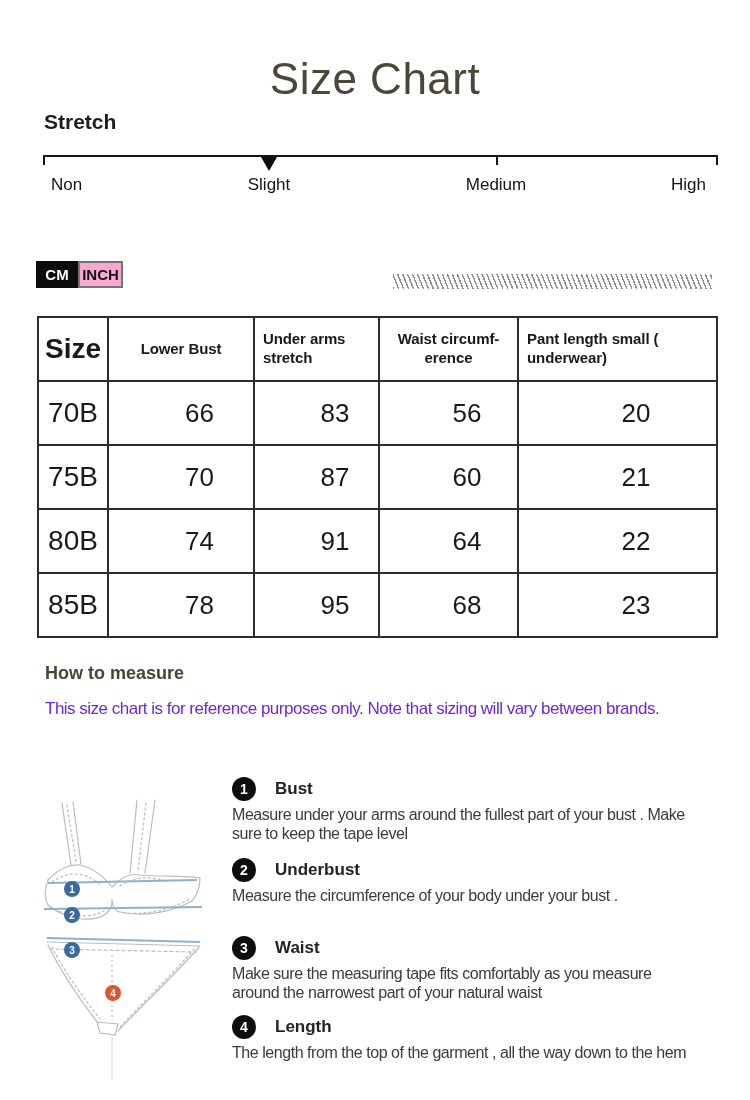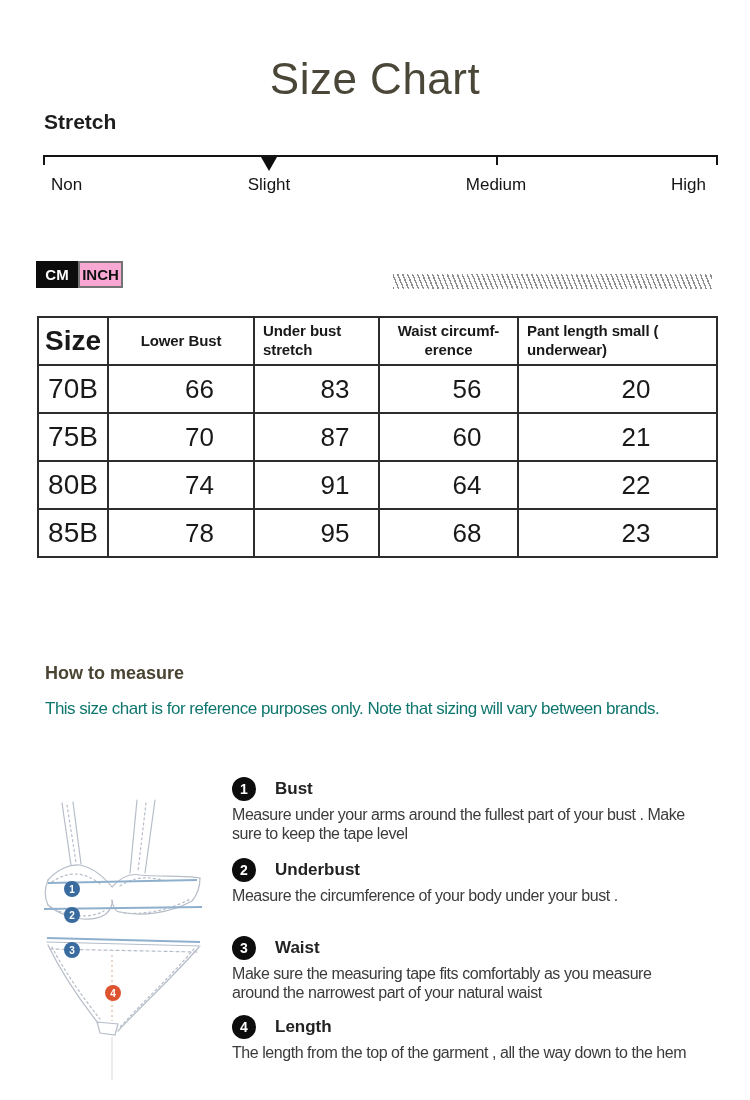--- a/index.html
+++ b/index.html
@@ -28,29 +28,29 @@
   .unit-toggle { position:absolute; left:36px; top:261px; height:27px; display:flex; }
   .unit-btn { display:flex; align-items:center; justify-content:center; font-size:15px; font-weight:700; cursor:pointer; }
   .unit-btn.cm { width:42px; background:#0c0c0c; color:#ffffff; }
   .unit-btn.inch { width:45px; background:#f9a8d4; color:#111111; border:2px solid #737373; }
 
   .hatch { position:absolute; left:393px; top:274px; width:319px; height:15px;
     background:repeating-linear-gradient(68deg, #8e8e8e 0 1.4px, transparent 1.4px 4.6px); }
 
   table.size-table { position:absolute; left:37px; top:316px; border-collapse:collapse; table-layout:fixed; }
   .size-table th, .size-table td { border:2px solid #2c2c2c; color:#191919; text-align:center; padding:0; }
-  .size-table tr { height:48px; }
+  .size-table tr { height:64px; }
   .size-table th.h-size { font-size:28px; font-weight:700; }
   .size-table th.h-small { font-size:15px; font-weight:700; line-height:1.25; letter-spacing:-0.1px; white-space:pre-line; }
   .size-table th.h-left { text-align:left; padding-left:8px; }
   .size-table td.c-size { font-size:28px; }
   .size-table td.c-num { font-size:26px;padding-left:37px; }
 
   .htm-heading { position:absolute; left:45px; top:663px; font-size:18px; font-weight:700; color:#4a4433; }
-  .htm-note { position:absolute; left:45px; top:699px; font-size:17px; color:#0f766e; letter-spacing:-0.5px; white-space:nowrap; }
+  .htm-note { position:absolute; left:45px; top:699px; font-size:17px; color:#6d28d9; letter-spacing:-0.5px; white-space:nowrap; }
 
   .guide-illustration { position:absolute; left:40px; top:785px; }
 
   .measure-item { position:absolute; left:232px; width:512px; }
   .measure-item.i1 { top:777px; } .measure-item.i2 { top:858px; }
   .measure-item.i3 { top:936px; } .measure-item.i4 { top:1015px; }
   .mi-head { display:flex; align-items:center; gap:19px; }
   .mi-badge { width:24px; height:24px; border-radius:50%; background:#0d0d0d; color:#fff;
     font-size:14px; font-weight:700; display:flex; align-items:center; justify-content:center; }
   .mi-title { font-size:17px; font-weight:700; color:#222; }
@@ -90,21 +90,21 @@
         <col style="width:70px">
         <col style="width:146px">
         <col style="width:125px">
         <col style="width:139px">
         <col style="width:199px">
       </colgroup>
     <tbody>
         <tr>
       <th class="h-size">Size</th>
       <th class="h-small">Lower Bust</th>
-      <th class="h-small h-left">Under bust
+      <th class="h-small h-left">Under arms
 stretch</th>
       <th class="h-small">Waist circumf-
 erence</th>
       <th class="h-small h-left">Pant length small (
 underwear)</th>
     </tr>
     <tr>
       <td class="c-size">70B</td>
       <td class="c-num">66</td>
       <td class="c-num">83</td>

